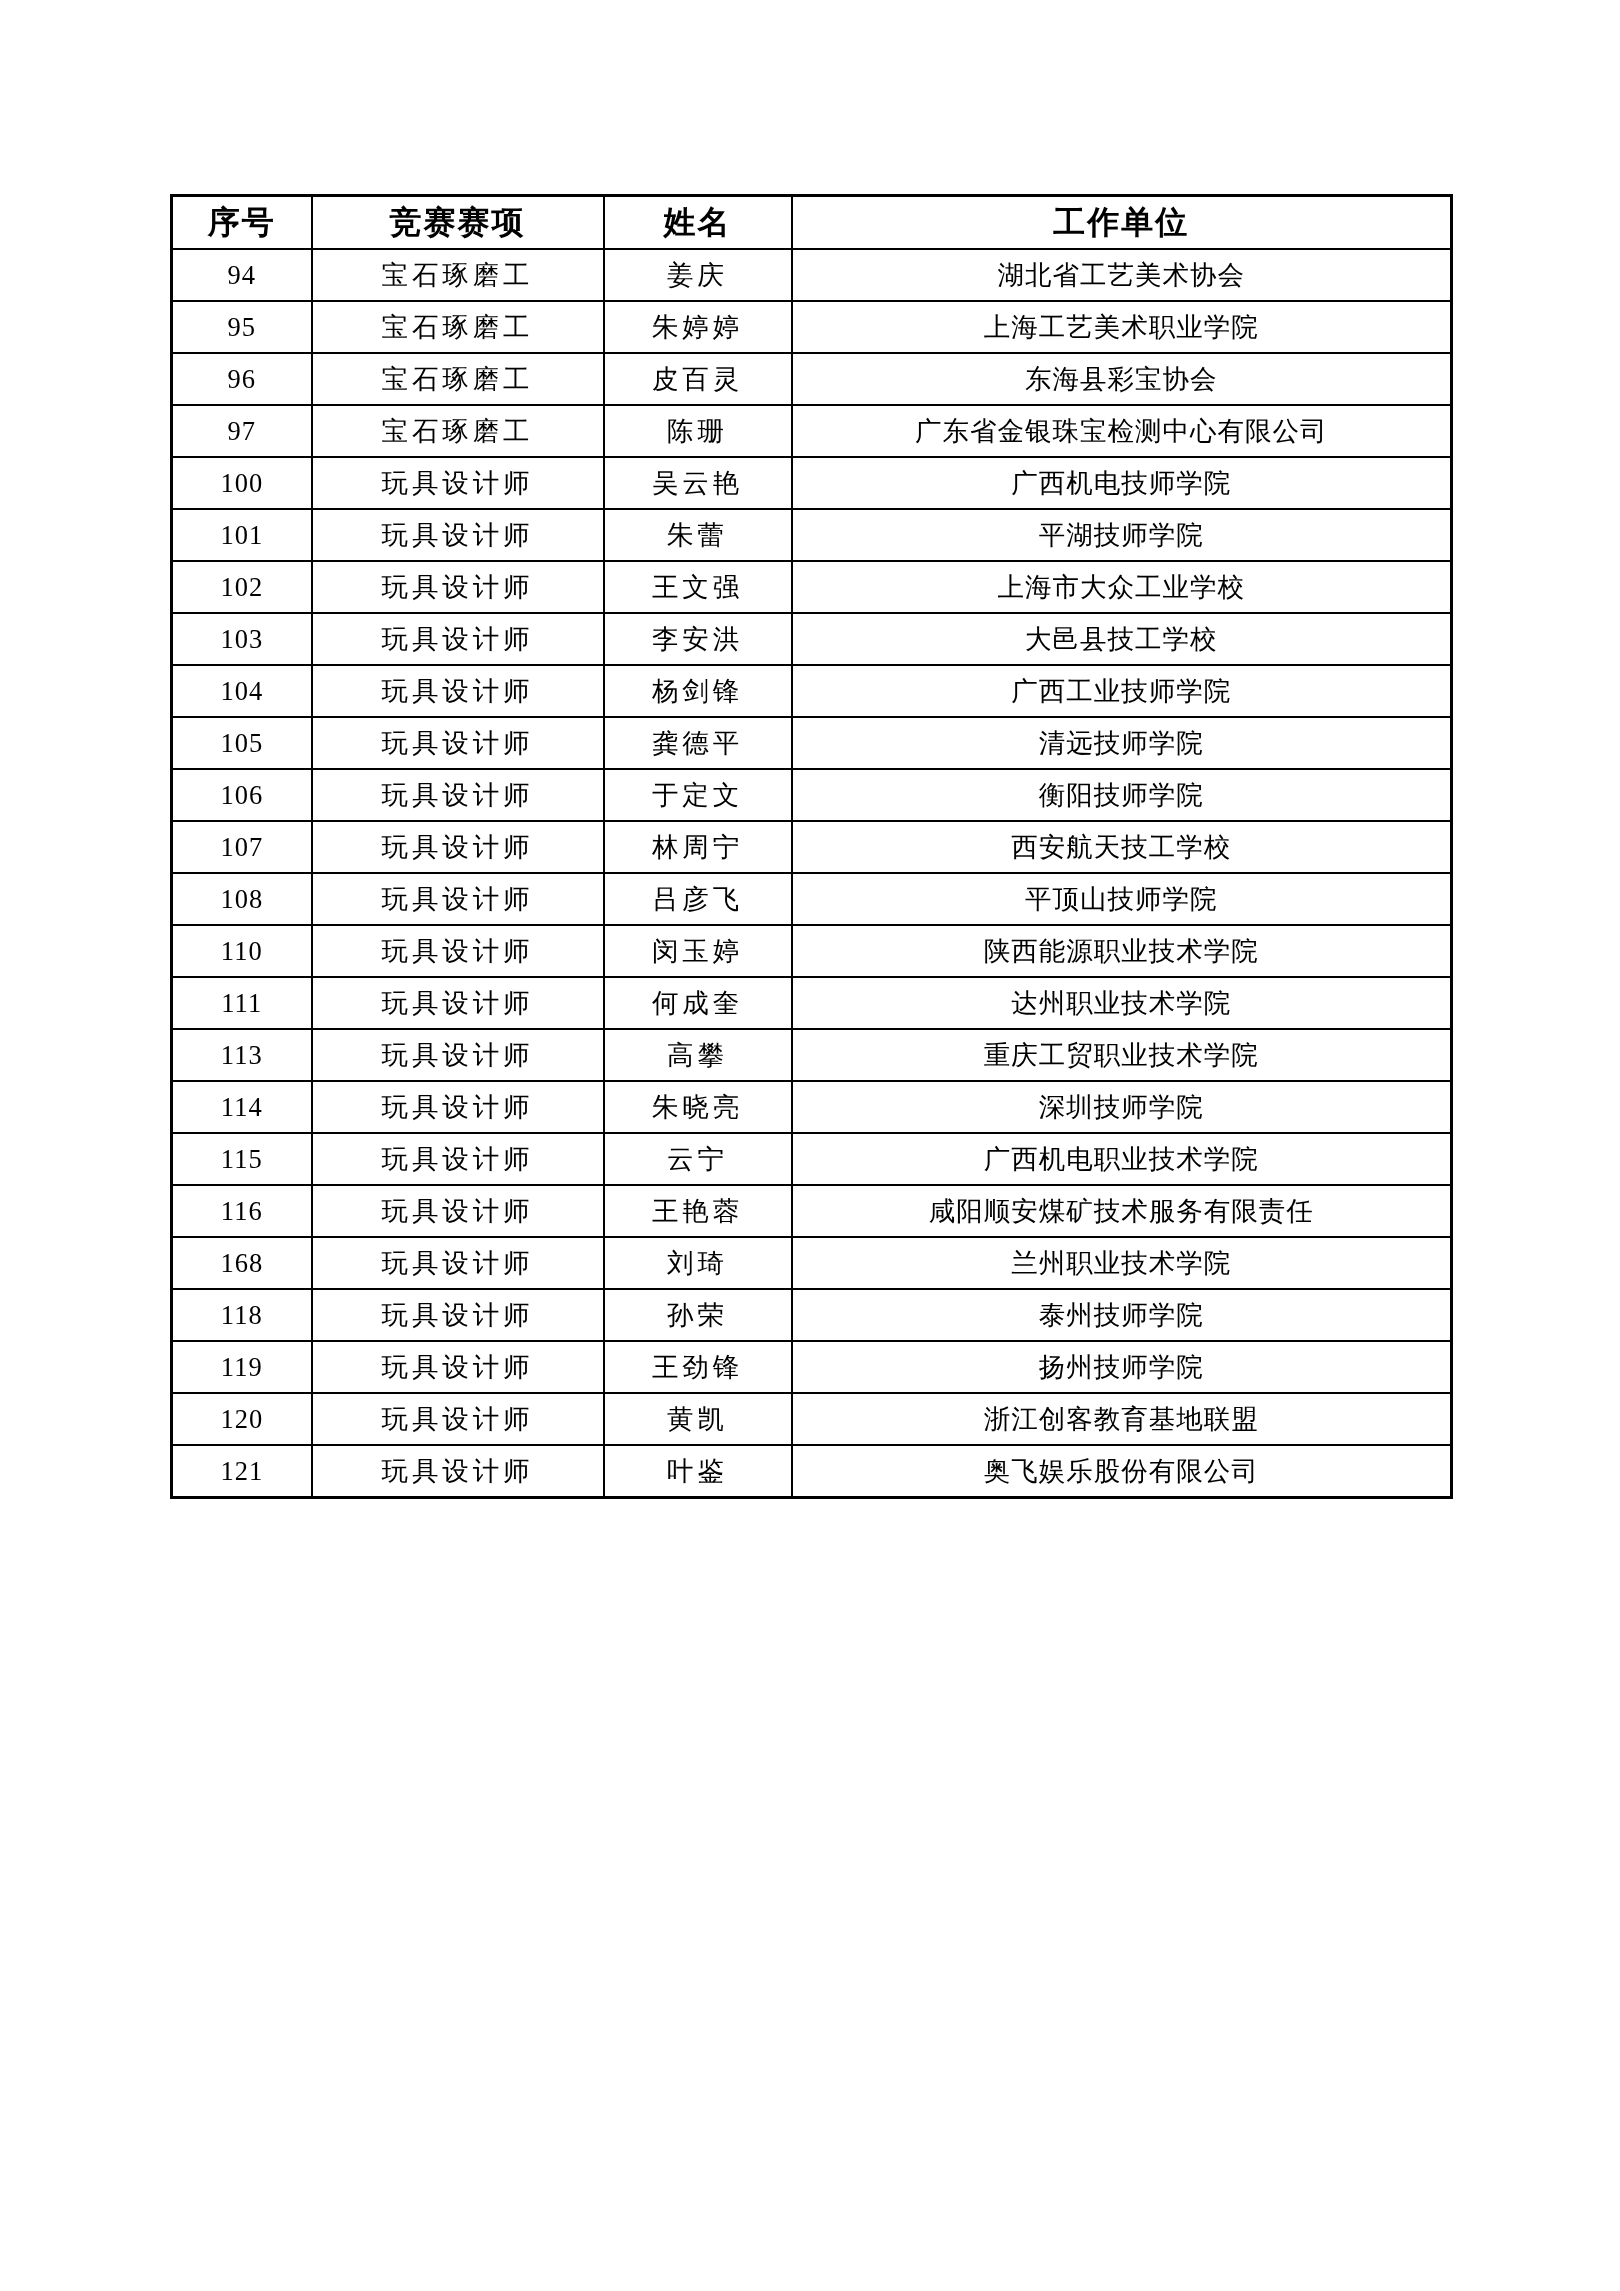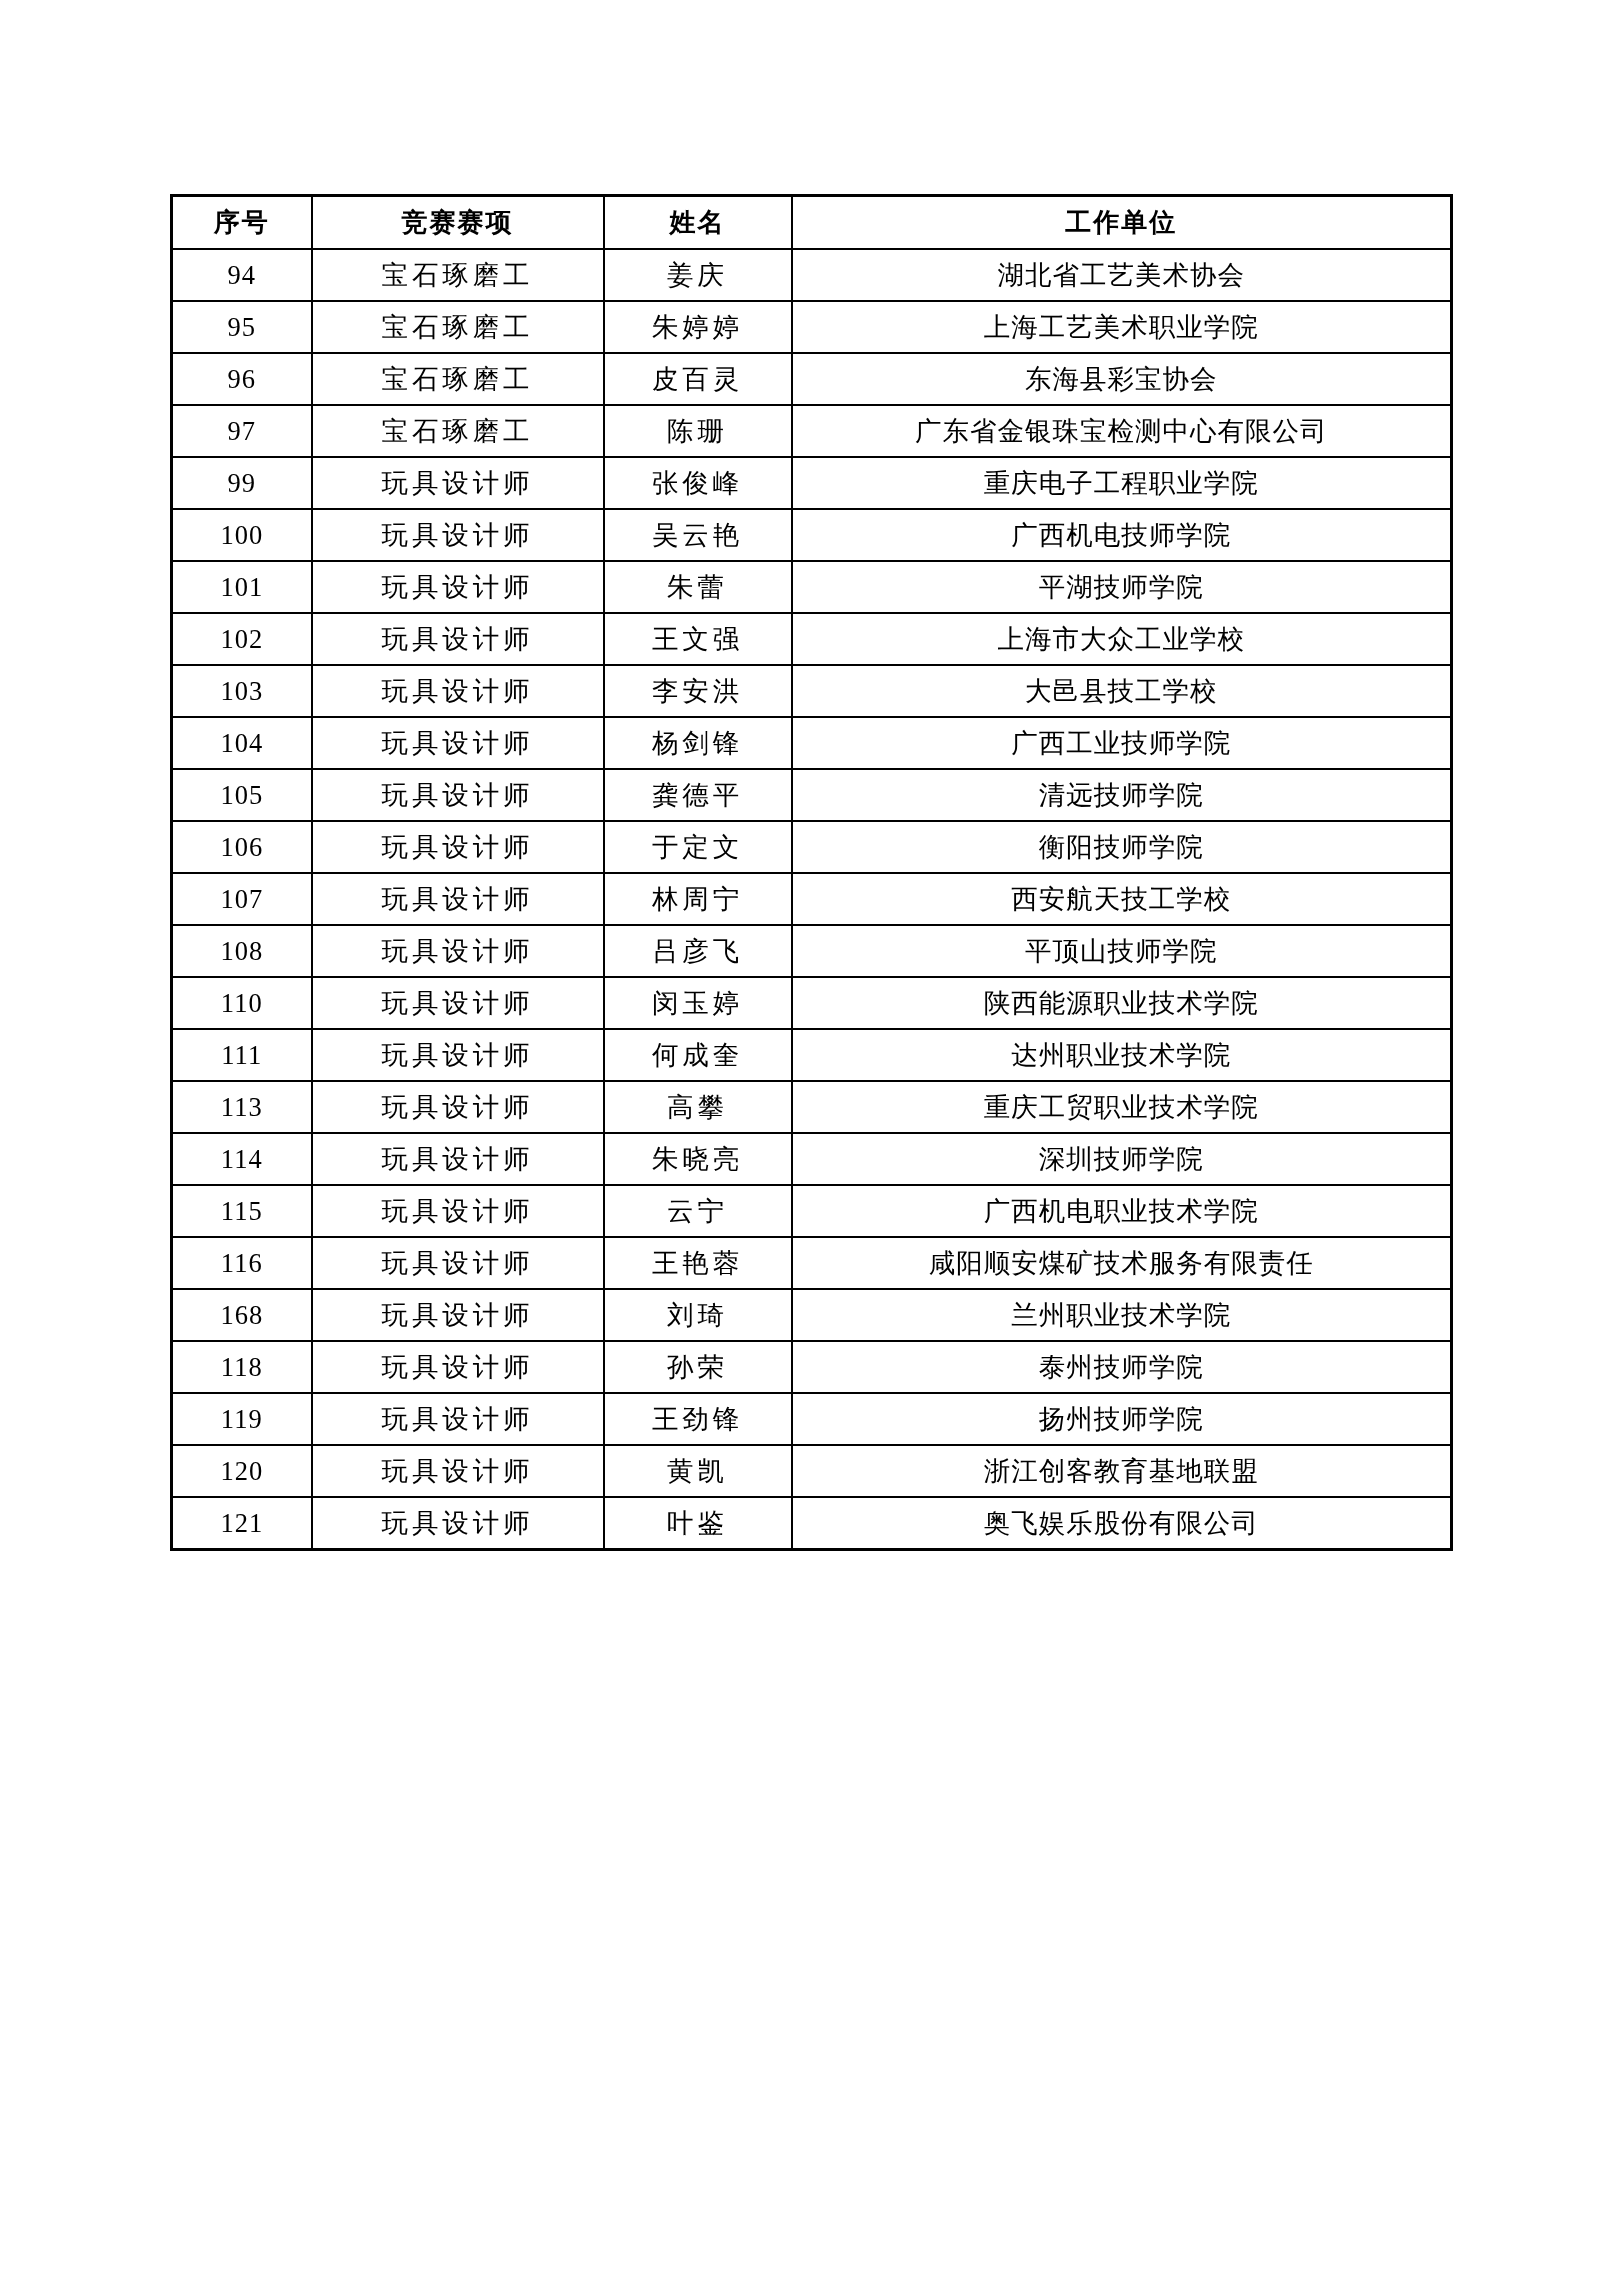--- a/index.html
+++ b/index.html
@@ -39,21 +39,21 @@
     border-top: 2.9px solid #000000;
     border-bottom: 2.9px solid #000000;
     padding: 0;
     text-align: center;
     vertical-align: middle;
     overflow: hidden;
     white-space: nowrap;
   }
   table.roster th {
     height: 51px;
-    font-size: 26px;
+    font-size: 32px;
     font-weight: bold;
     letter-spacing: 2px;
   }
   table.roster td {
     height: 50px;
     font-size: 26.5px;
     font-weight: normal;
   }
   td.cell-serial { letter-spacing: 1px; }
   td.cell-event  { letter-spacing: 3.9px; }
@@ -107,26 +107,20 @@
   </tr>
 
   <tr>
     <td class="cell-serial">97</td>
     <td class="cell-event">宝石琢磨工</td>
     <td class="cell-name">陈珊</td>
     <td class="cell-unit">广东省金银珠宝检测中心有限公司</td>
   </tr>
 
 
-  <tr>
-    <td class="cell-serial">99</td>
-    <td class="cell-event">玩具设计师</td>
-    <td class="cell-name">张俊峰</td>
-    <td class="cell-unit">重庆电子工程职业学院</td>
-  </tr>
 
   <tr>
     <td class="cell-serial">100</td>
     <td class="cell-event">玩具设计师</td>
     <td class="cell-name">吴云艳</td>
     <td class="cell-unit">广西机电技师学院</td>
   </tr>
 
   <tr>
     <td class="cell-serial">101</td>

